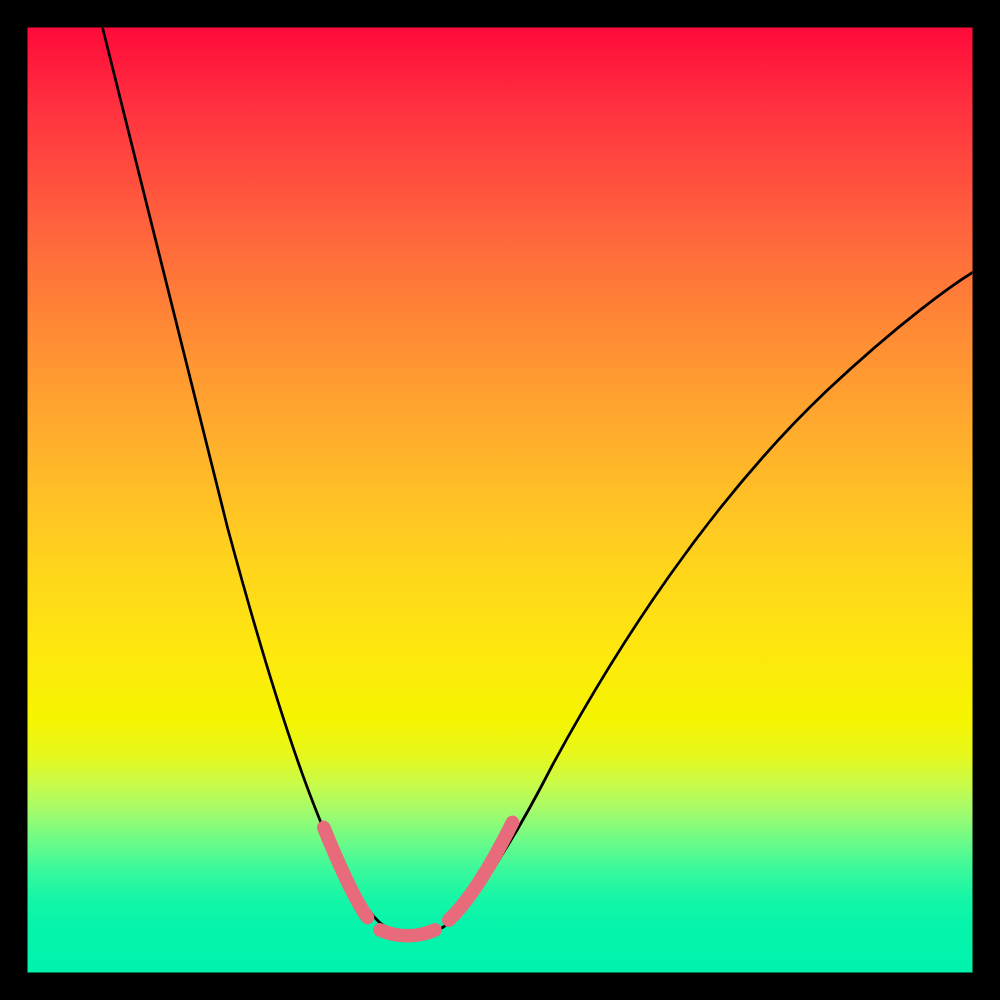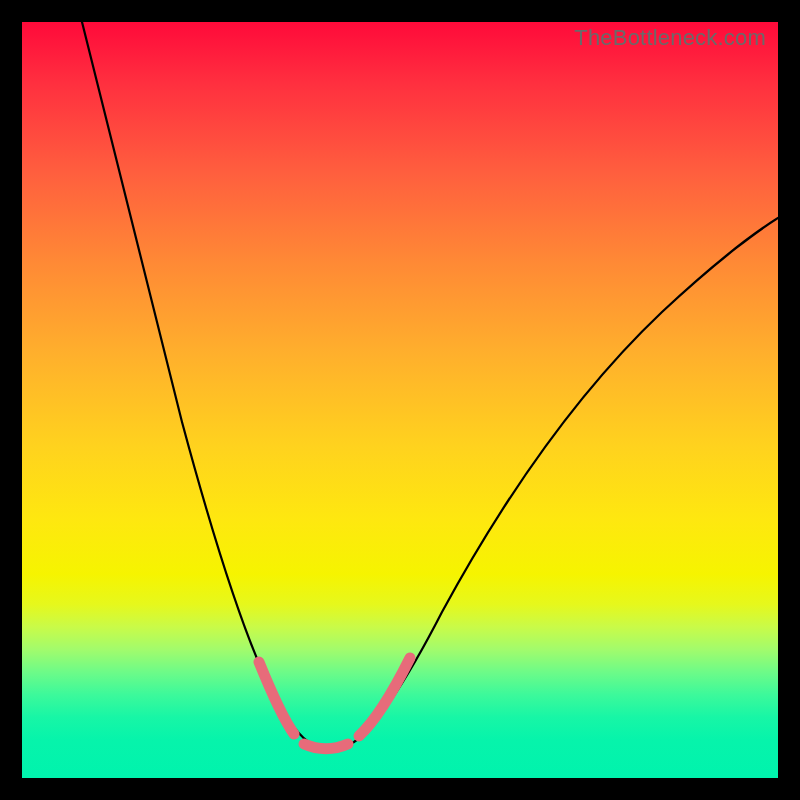--- a/index.html
+++ b/index.html
@@ -67,21 +67,20 @@
     stroke: #e76b7a;
     stroke-width: 11;
     stroke-linecap: round;
     stroke-linejoin: round;
   }
 </style>
 </head>
 <body>
 
 <div class="frame">
-  <div class="watermark">TheBottleneck.com</div>
 
   <svg class="plot" viewBox="0 0 756 756" preserveAspectRatio="none">
     <path class="curve-main" d="M 60 0
              C 85 100, 120 240, 160 400
              C 195 530, 225 620, 250 670
              C 265 698, 278 716, 290 722
              C 302 728, 318 728, 332 720
              C 350 708, 380 668, 420 590
              C 470 498, 545 380, 640 290
              C 700 234, 740 206, 756 196"></path>

